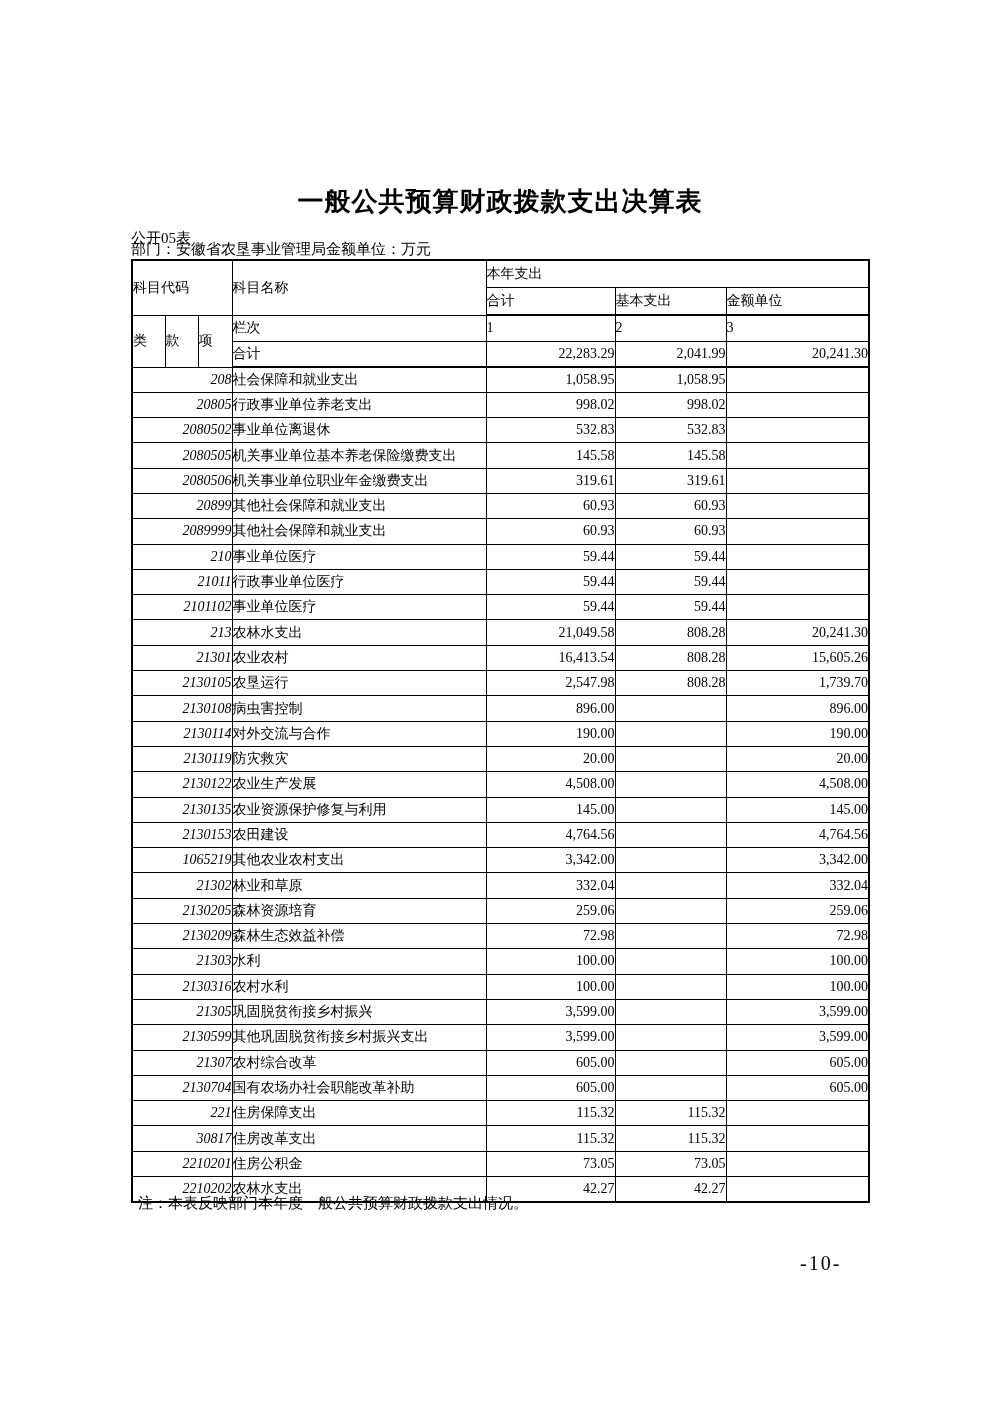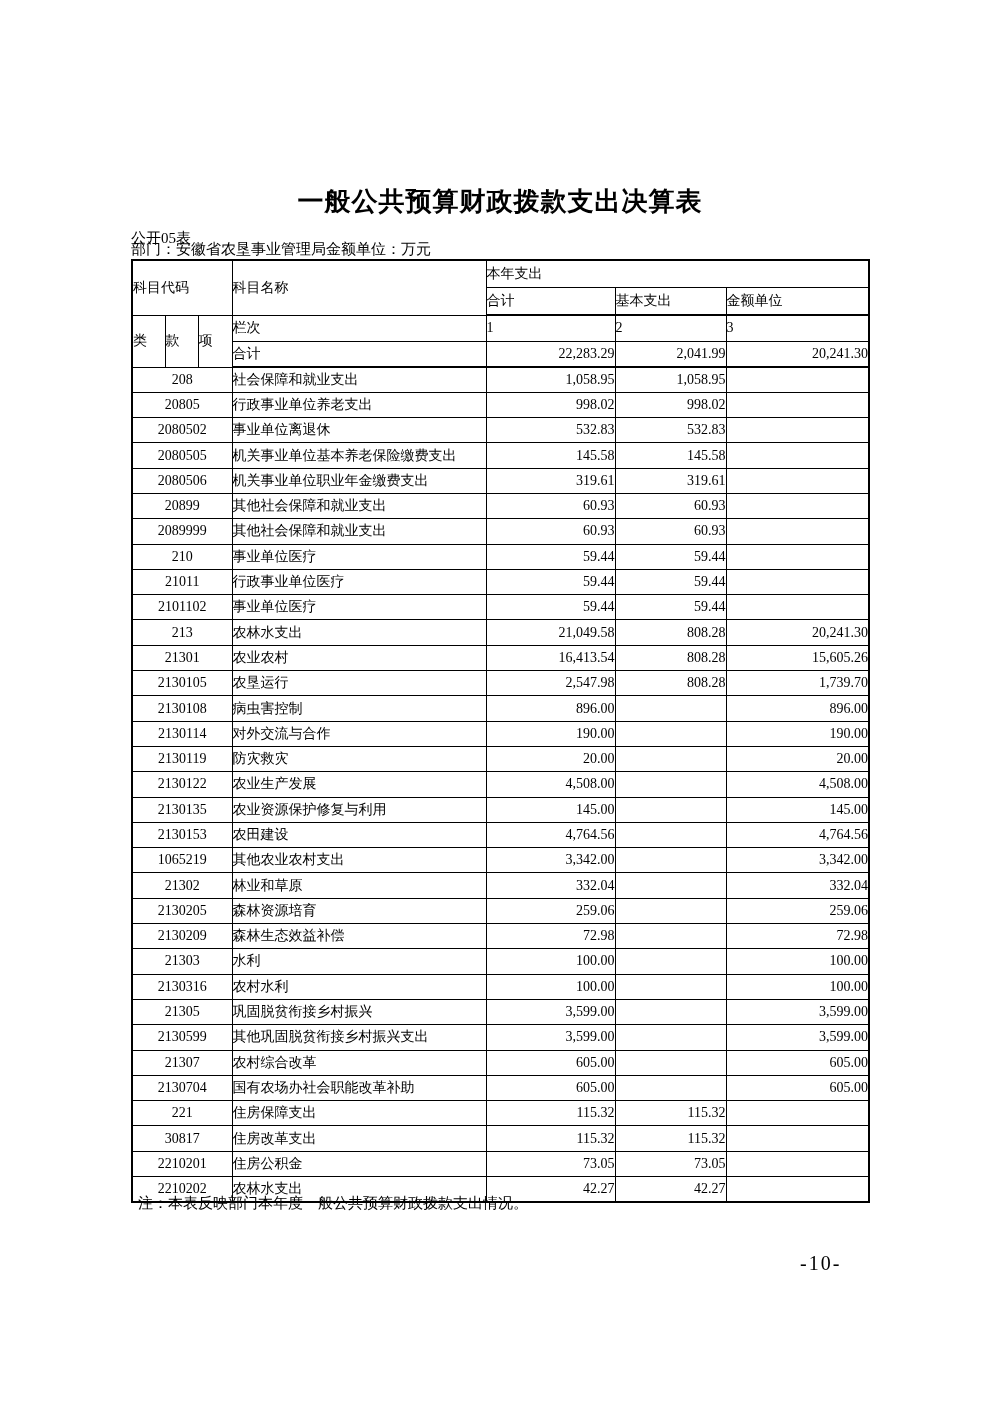--- a/index.html
+++ b/index.html
@@ -59,21 +59,21 @@
   tr.hdr-band1b { height: 28px; }
   tr.hdr-band2a { height: 26px; }
   tr.hdr-band2b { height: 26px; }
   tbody tr { height: 25.3px; }
   
   tr.hdr-band1b td { border-bottom-width: 2px; }
   td.rowspan-band1 { border-bottom-width: 2px; }
   tr.hdr-band2b td { border-bottom-width: 2px; }
   td.rowspan-band2 { border-bottom-width: 2px; }
   .th-center { text-align: left; }
-  td.cell-code { text-align: center; padding-left: 6px; }
+  td.cell-code { text-align: right; padding-left: 6px; font-style: italic; }
   td.cell-name { text-align: left; padding-left: 7px; margin-left: 16px; }
   td.cell-total, td.cell-basic, td.cell-project { text-align: right; padding-right: 8px; }
   .note {
     position: absolute;
     top: 1194px;
     left: 138px;
     font-size: 15px;
   }
   .page-number {
     position: absolute;

